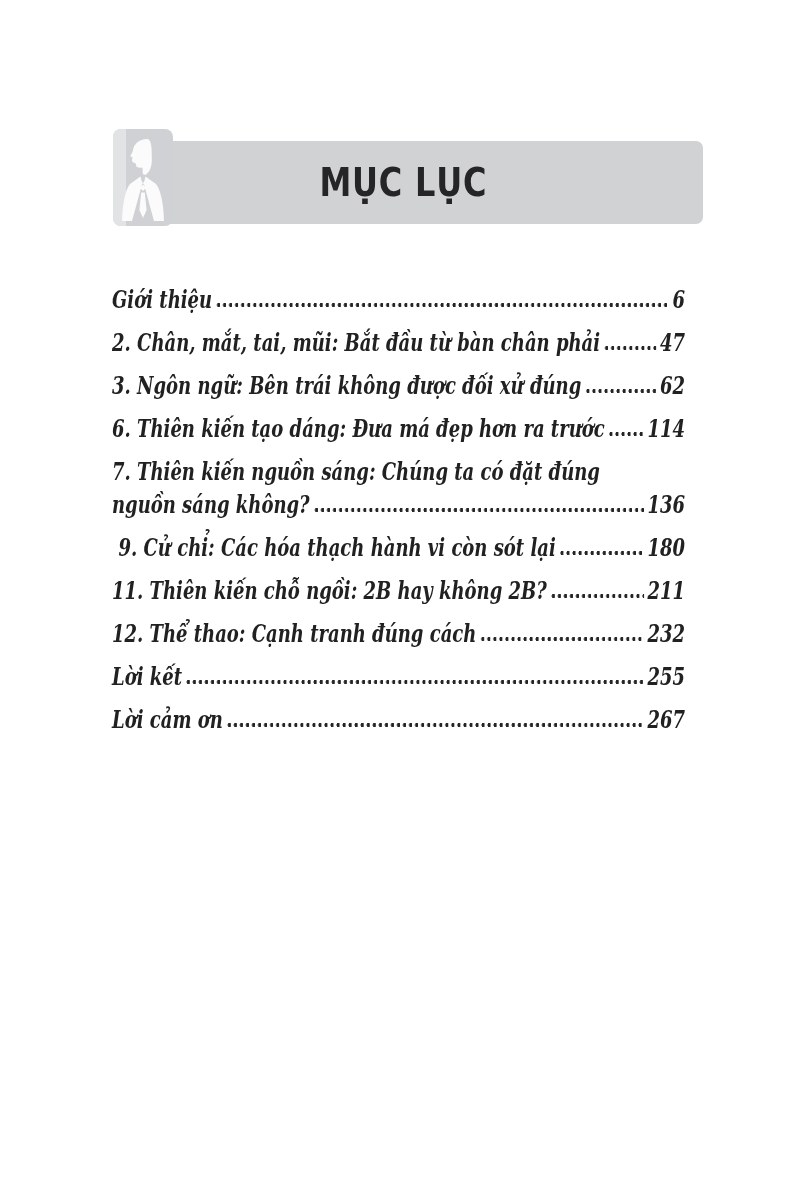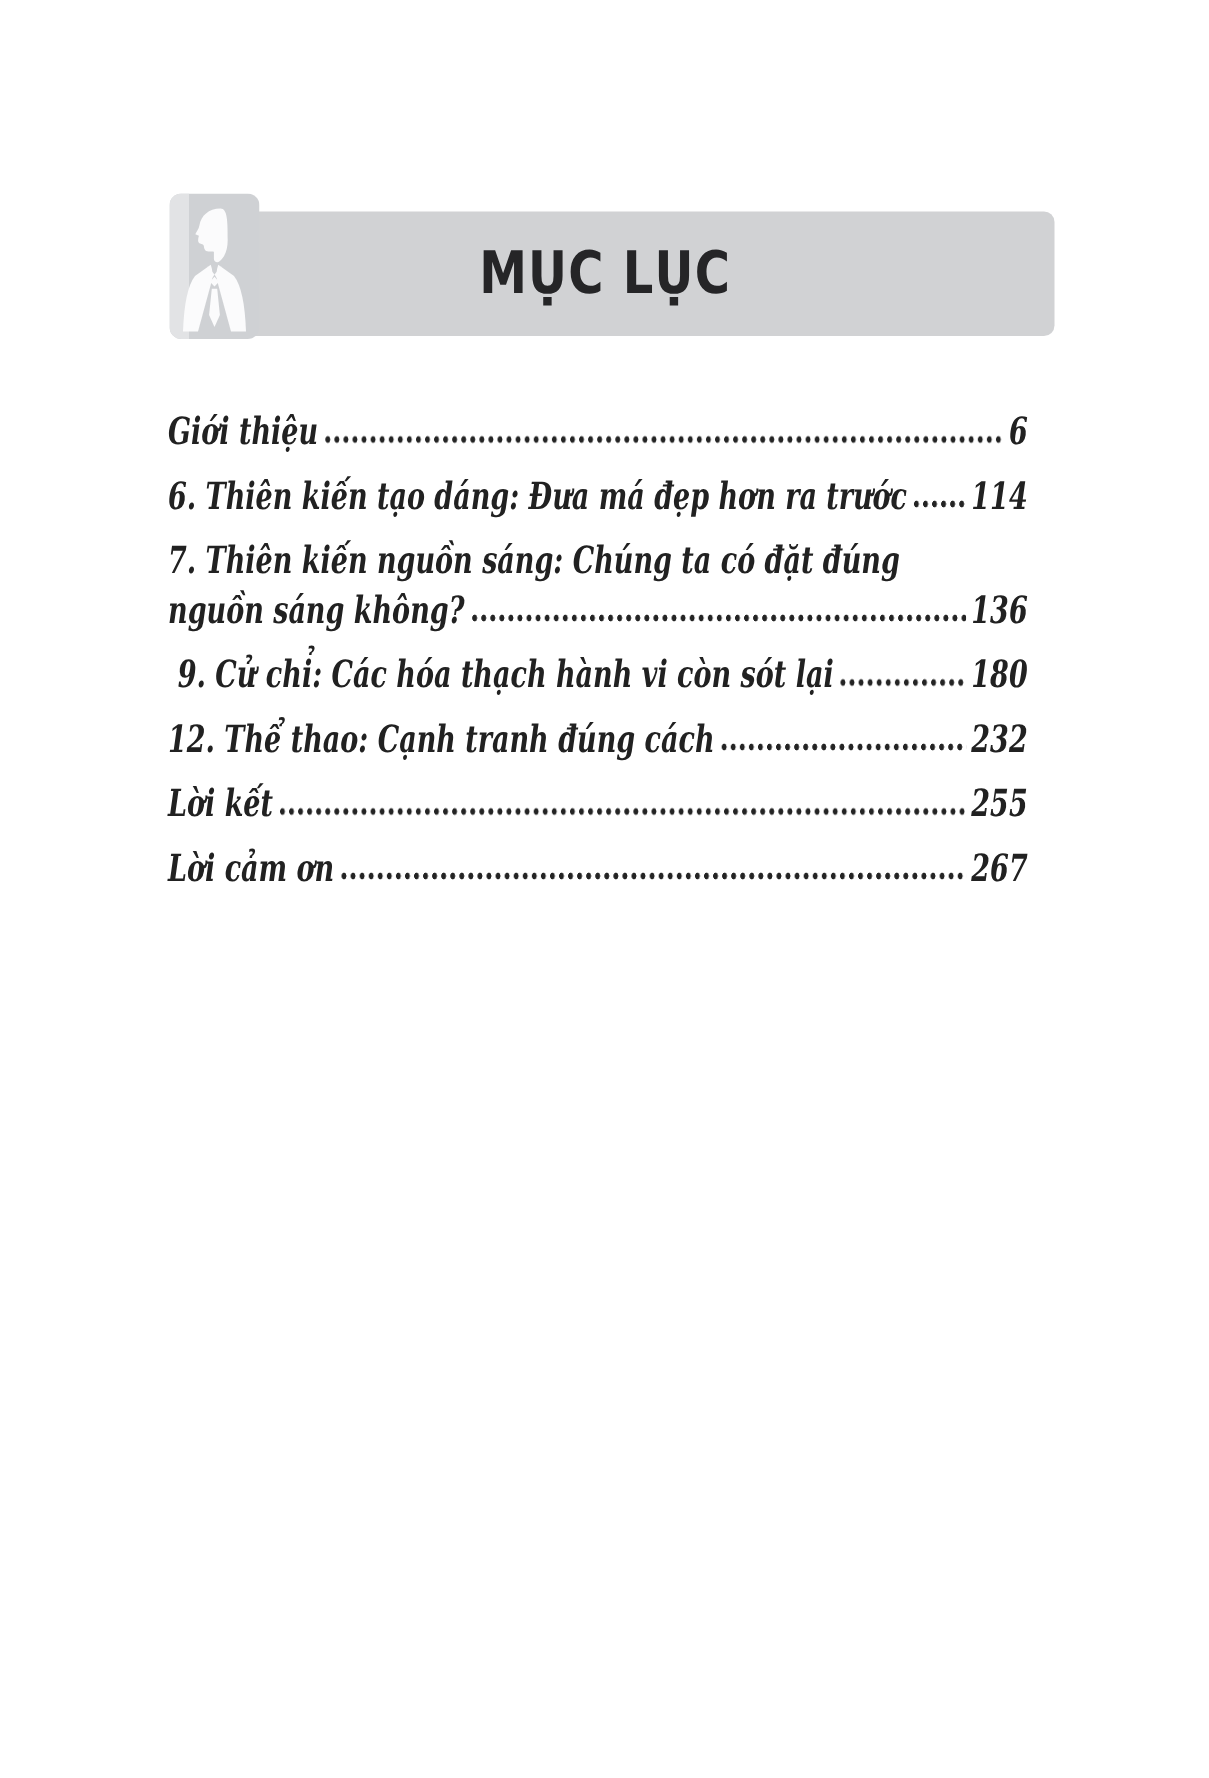--- a/index.html
+++ b/index.html
@@ -31,21 +31,21 @@
   }
   .page-title span{ display:inline-block; transform:scaleX(0.82); }
 
   .logo {
     position:absolute; left:113px; top:129px;
     width:60px; height:97px;
   }
 
   
   .toc {
-    position:absolute; left:112px; top:271px;
+    position:absolute; left:112px; top:283px;
     width:573px;
   }
   .entry { margin-bottom:10px; }
   .line {
     display:flex; align-items:baseline;
     width:796px;
     transform:scaleX(0.72);
     transform-origin:0 0;
     line-height:33px;
     white-space:nowrap;
@@ -116,21 +116,35 @@
 
     <div class="entry">
       <div class="line">
         <span class="t">Giới thiệu</span>
         <span class="dots"></span>
         <span class="pg">6</span>
       </div>
     </div>
 
 
-
+    <div class="entry">
+      <div class="line">
+        <span class="t">2. Chân, mắt, tai, mũi: Bắt đầu từ bàn chân phải</span>
+        <span class="dots"></span>
+        <span class="pg">47</span>
+      </div>
+    </div>
+
+    <div class="entry">
+      <div class="line">
+        <span class="t">3. Ngôn ngữ: Bên trái không được đối xử đúng</span>
+        <span class="dots"></span>
+        <span class="pg">62</span>
+      </div>
+    </div>
 
 
 
     <div class="entry">
       <div class="line">
         <span class="t">6. Thiên kiến tạo dáng: Đưa má đẹp hơn ra trước</span>
         <span class="dots"></span>
         <span class="pg">114</span>
       </div>
     </div>
@@ -149,20 +163,27 @@
 
     <div class="entry">
       <div class="line indent">
         <span class="t">9. Cử chỉ: Các hóa thạch hành vi còn sót lại</span>
         <span class="dots"></span>
         <span class="pg">180</span>
       </div>
     </div>
 
 
+    <div class="entry">
+      <div class="line">
+        <span class="t">11. Thiên kiến chỗ ngồi: 2B hay không 2B?</span>
+        <span class="dots"></span>
+        <span class="pg">211</span>
+      </div>
+    </div>
 
     <div class="entry">
       <div class="line">
         <span class="t">12. Thể thao: Cạnh tranh đúng cách</span>
         <span class="dots"></span>
         <span class="pg">232</span>
       </div>
     </div>
 
     <div class="entry">

